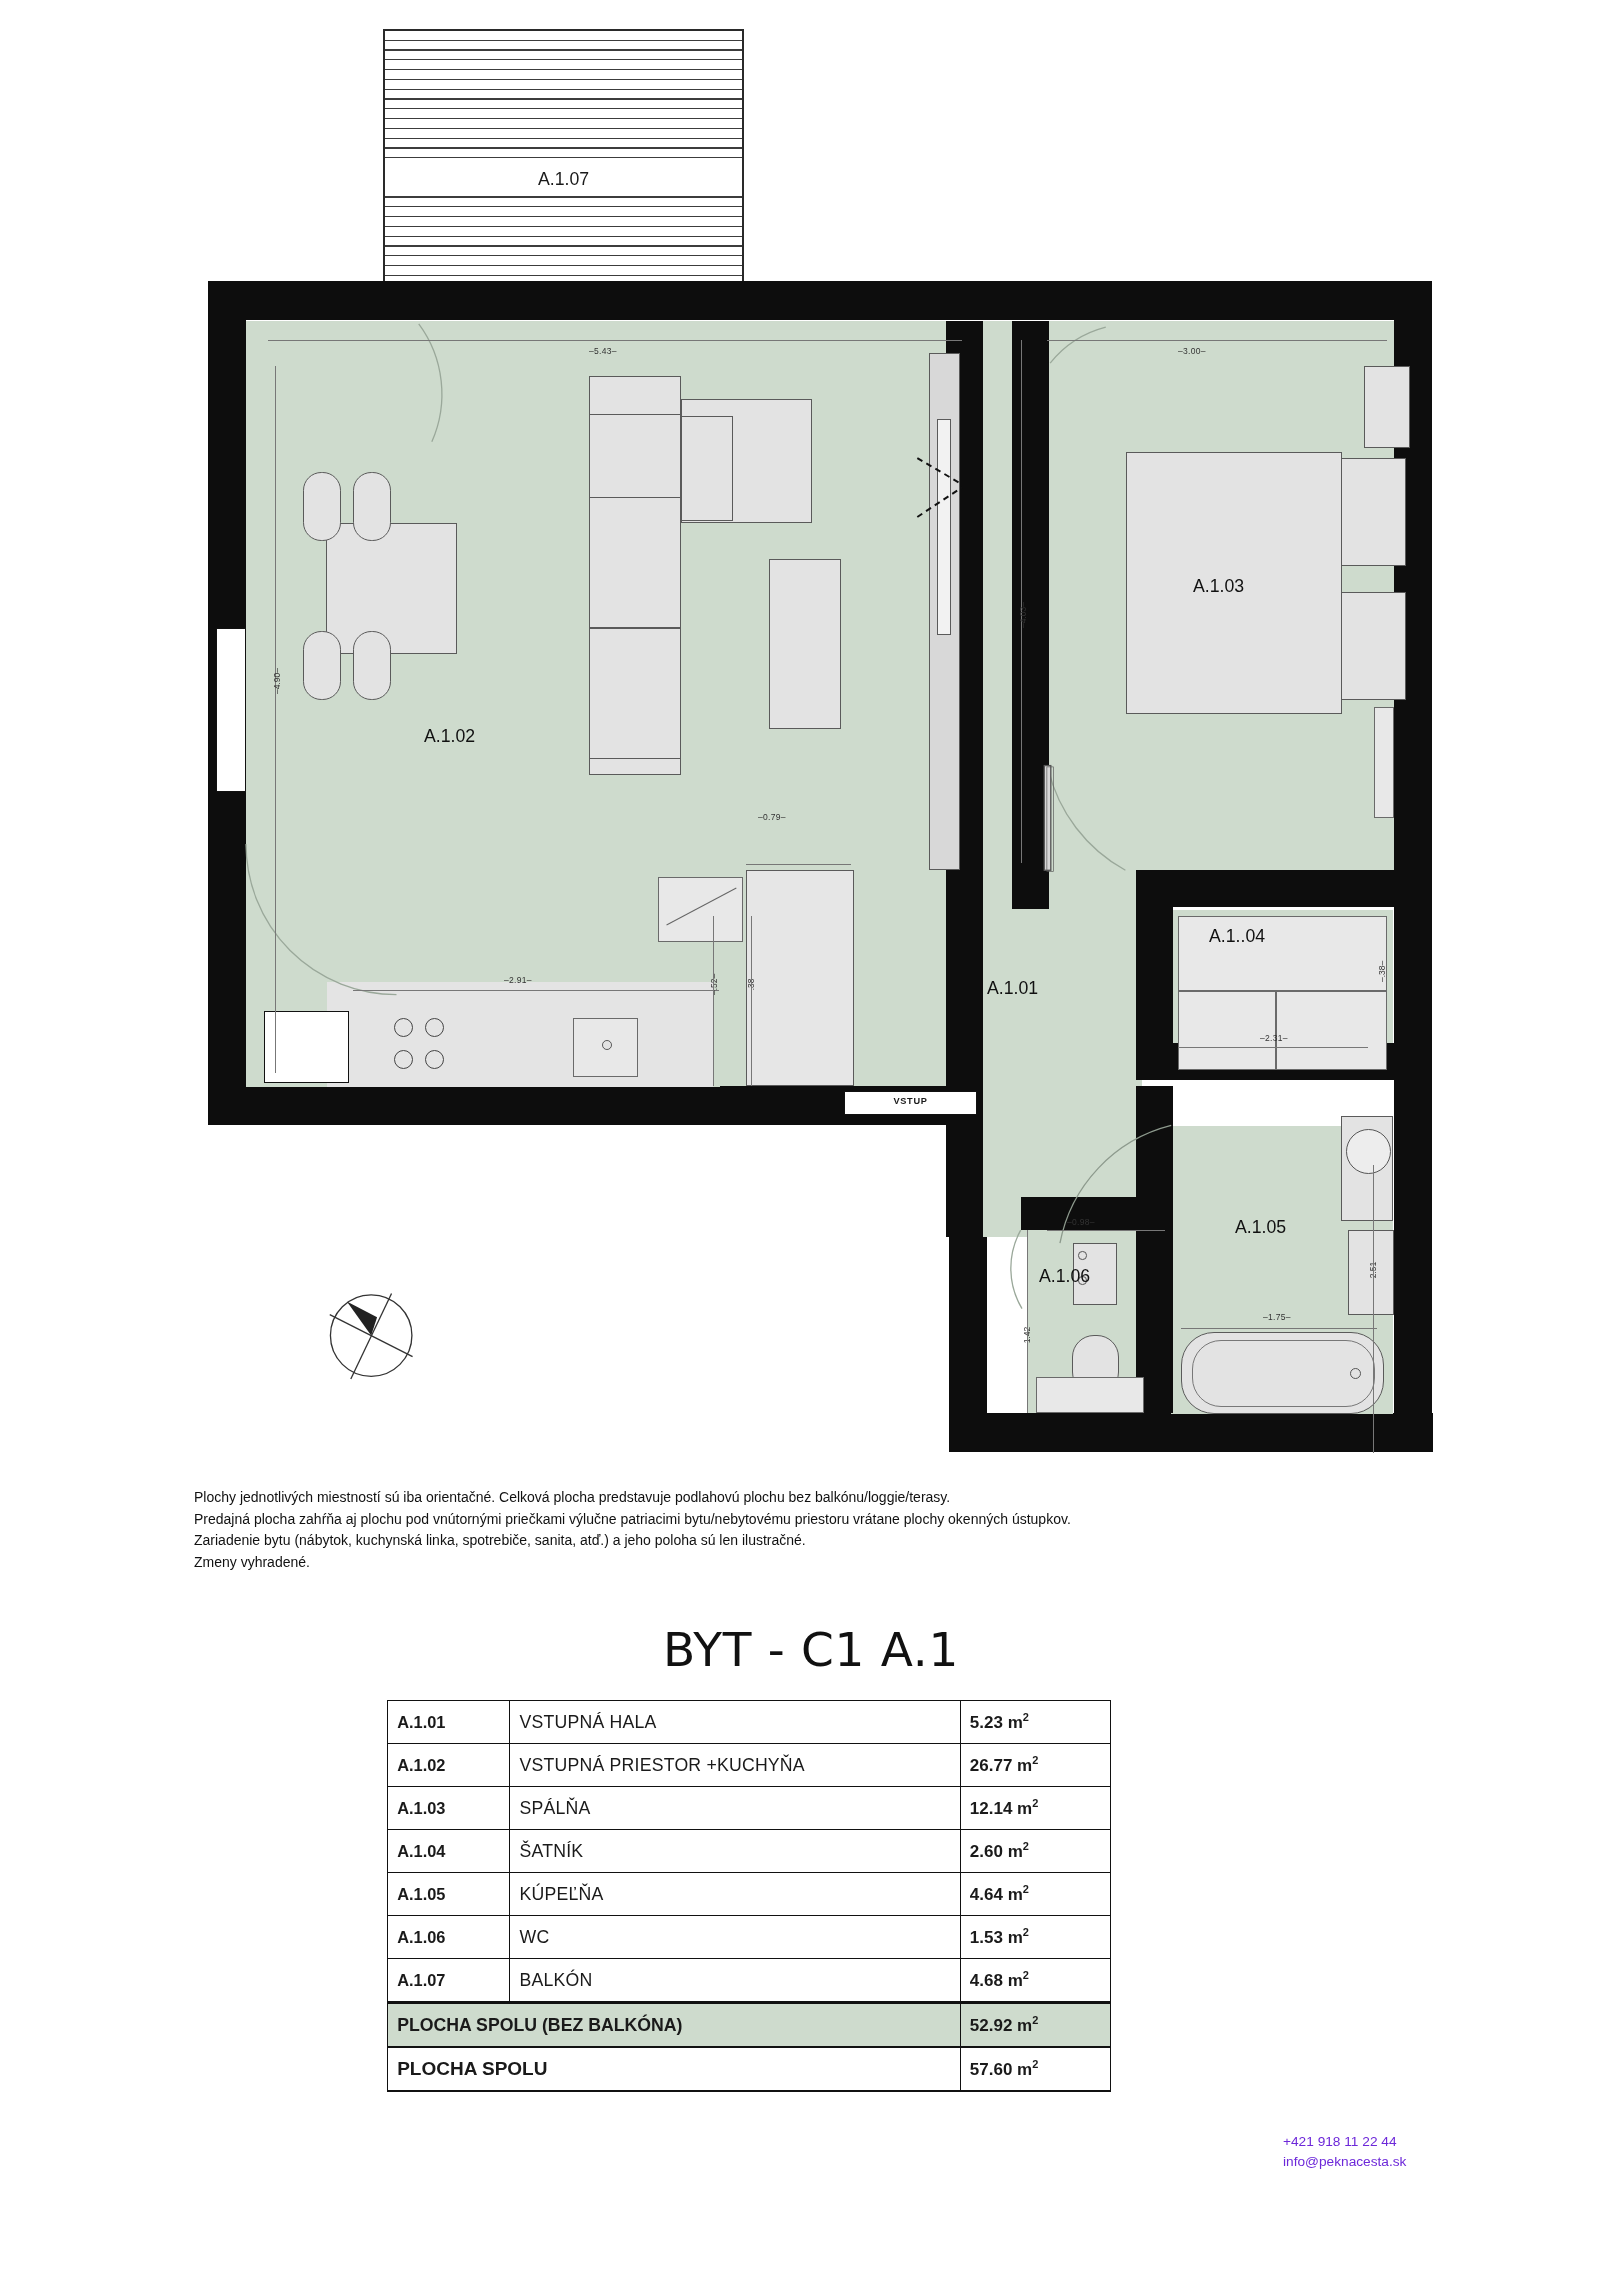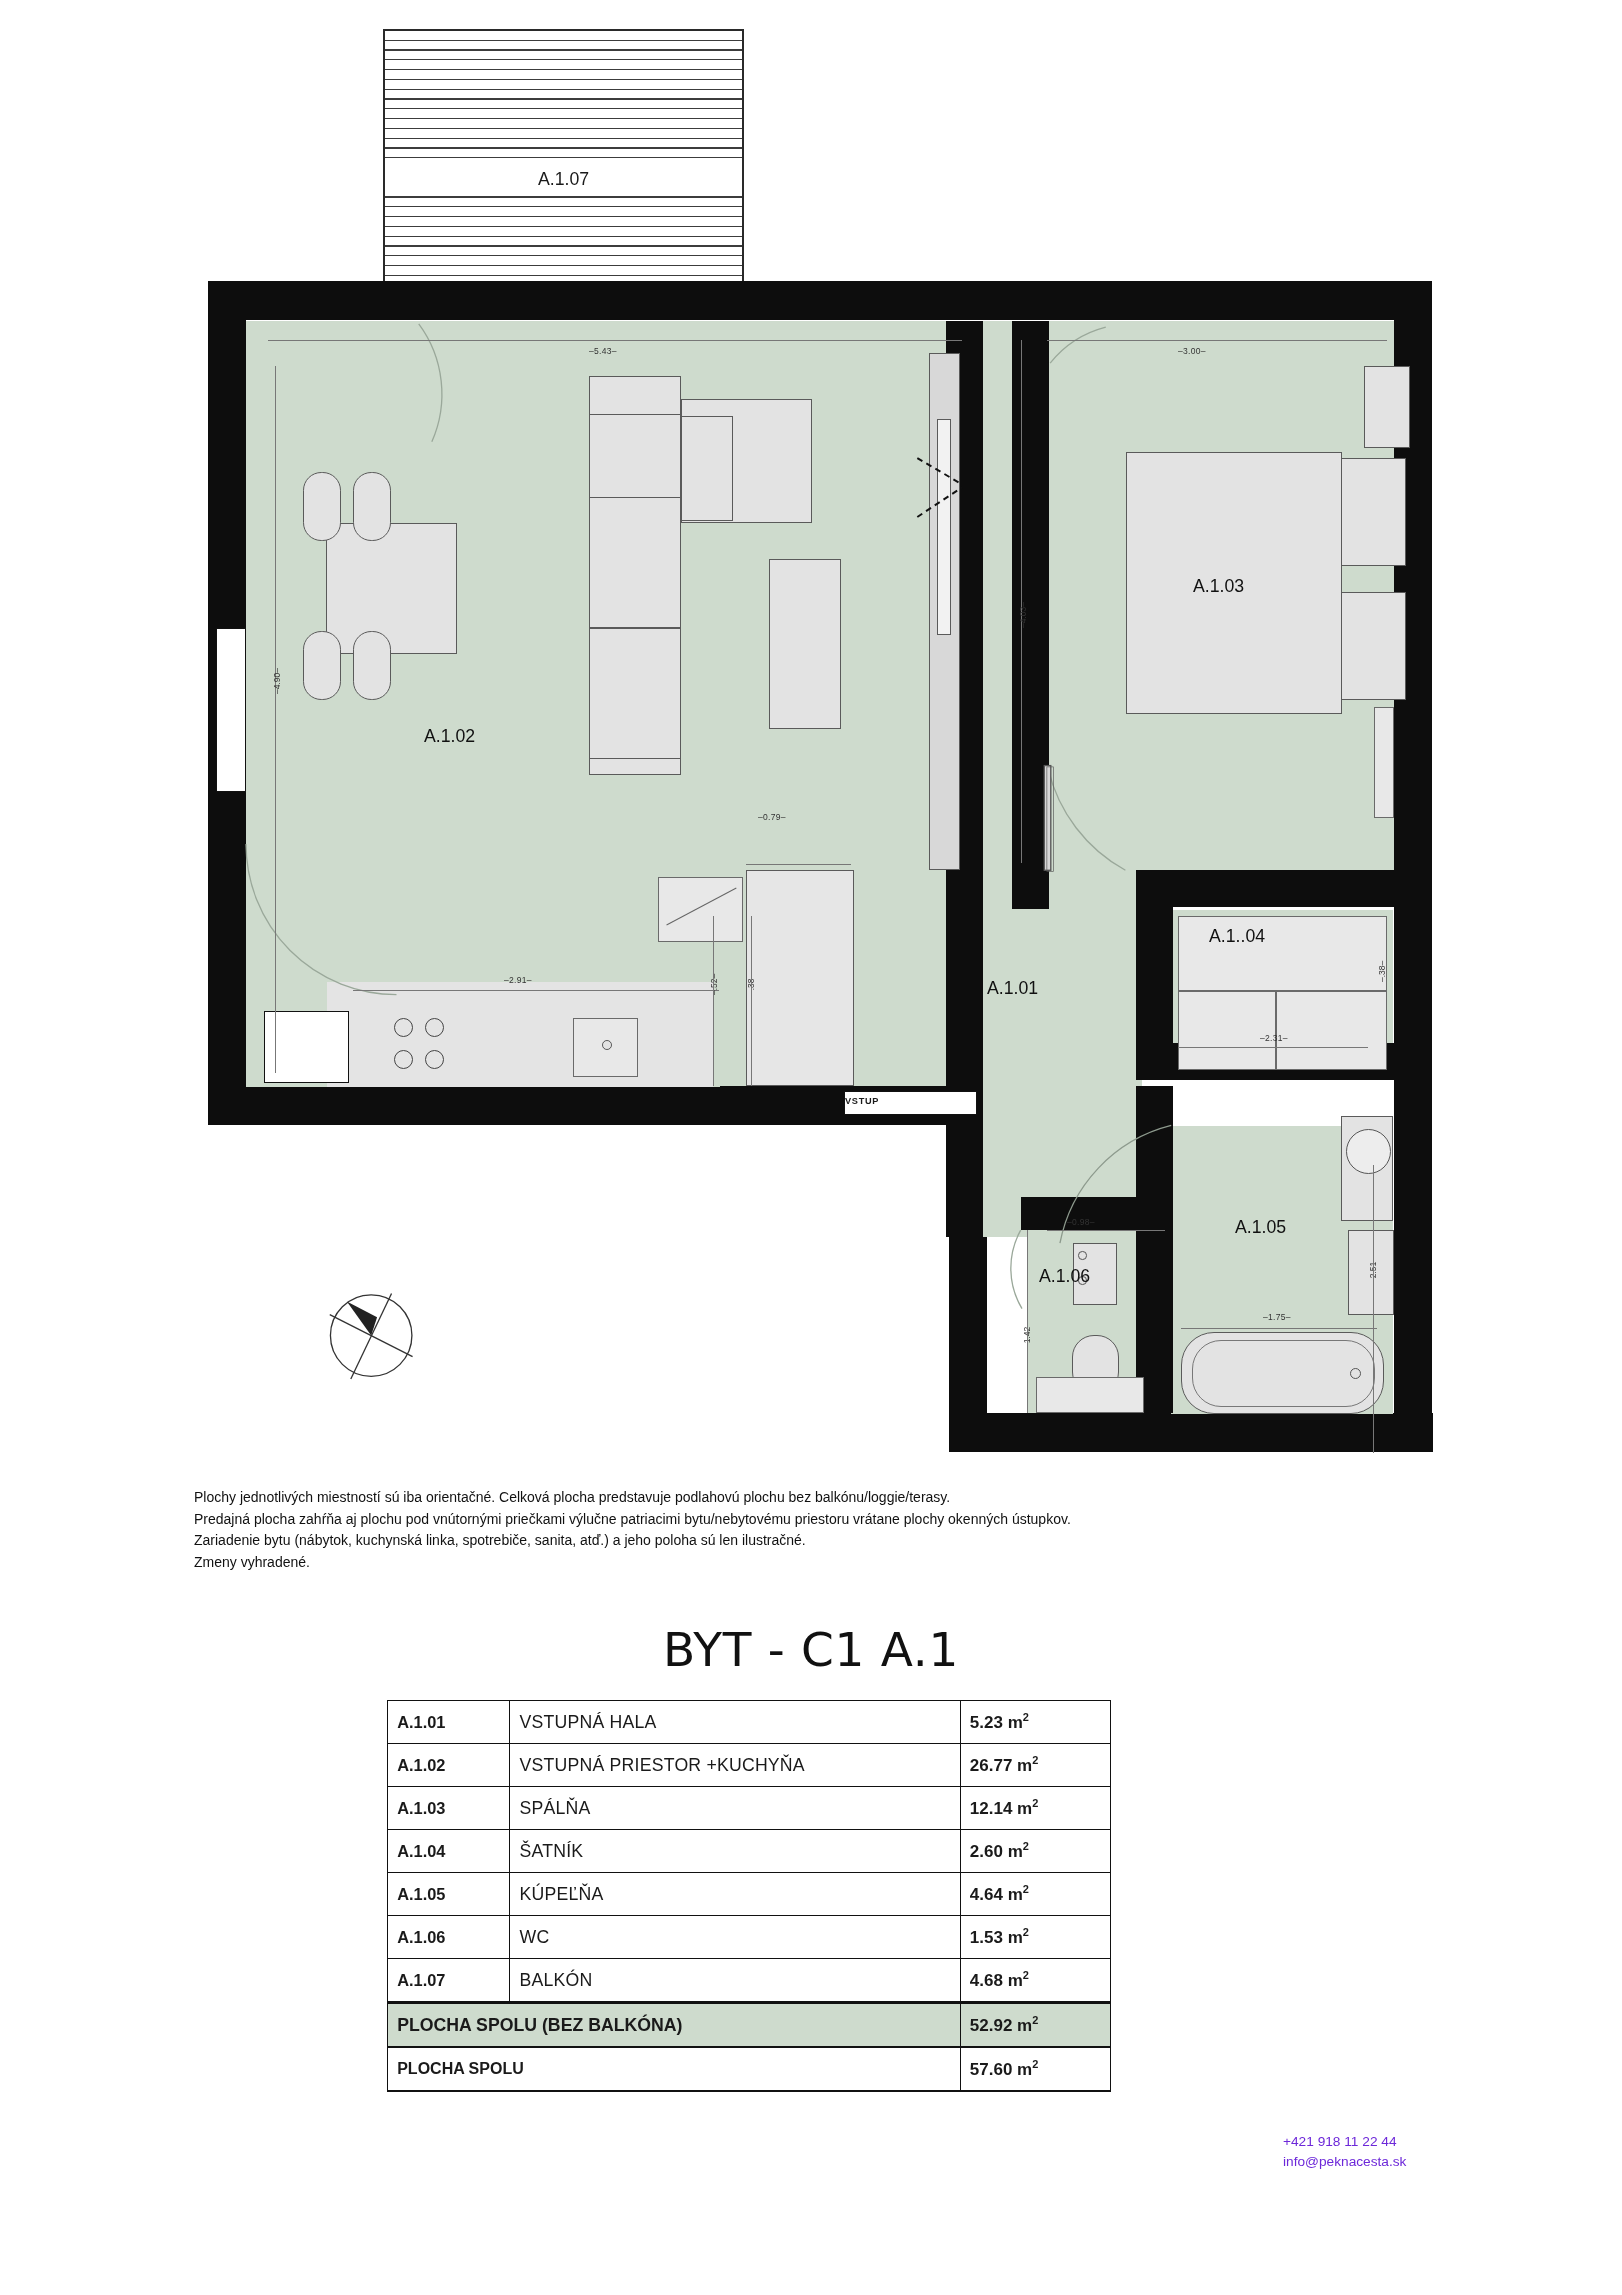--- a/index.html
+++ b/index.html
@@ -98,20 +98,21 @@
     padding: 3.9px 0;
   }
 
   .vstup-box {
     position: absolute;
     border: 1.3px solid #111;
     background: #fff;
     font-size: 9.2px;
     font-weight: bold;
     letter-spacing: 0.7px;
+    text-align: center;
     line-height: 19.6px;
   }
 
   
   #compass {
     position: absolute;
     left: 314px; top: 1283px;
     width: 115px; height: 115px;
   }
 
@@ -174,21 +175,21 @@
     border-top: 3.3px solid #111;
     border-bottom: 2px solid #111;
   }
   #legend tr.total-green td.name2 {
     font-size: 17.7px;
   }
   #legend tr.total-plain td {
     font-weight: bold;
     border-bottom: 2.6px solid #111;
   }
-  #legend td.name2 { font-size: 16px; }
+  #legend td.name2 { font-size: 19px; }
   .sup { font-size: 11px; vertical-align: super; }
 
   
   #contact {
     position: absolute;
     left: 1283px;
     top: 2132px;
     font-size: 13.7px;
     line-height: 20px;
     color: #6d28d9;

